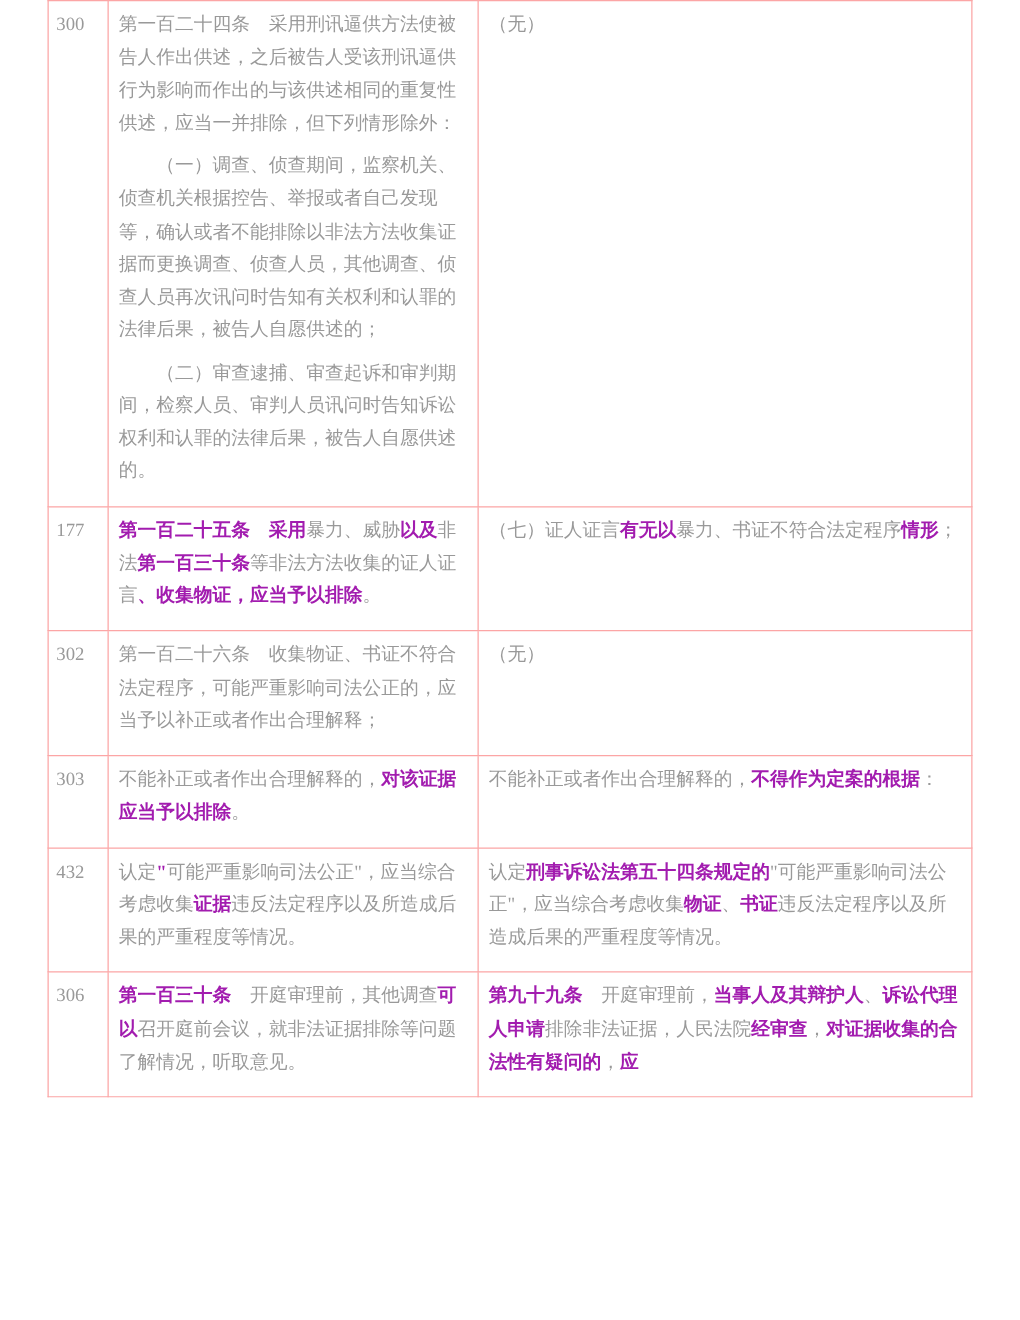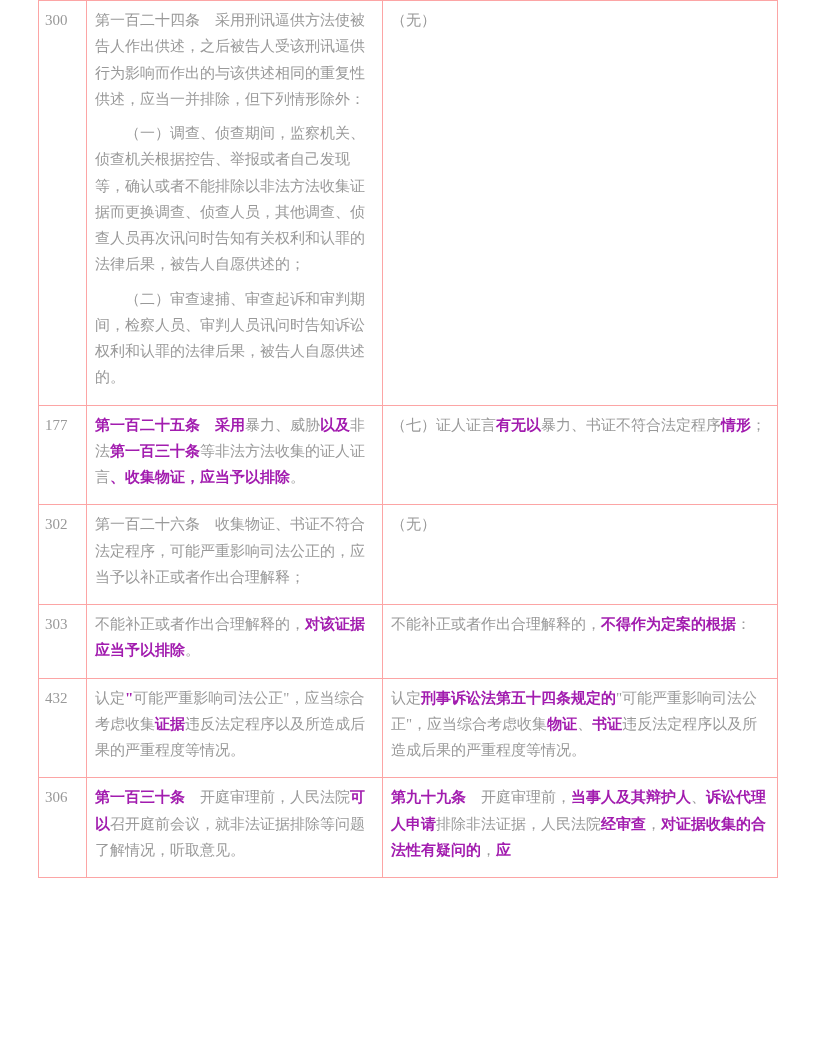--- a/index.html
+++ b/index.html
@@ -86,20 +86,20 @@
         <td class="col-left">
           <div><span>认定</span><span class="hl">"</span><span>可能严重影响司法公正"，应当综合考虑收集</span><span class="hl">证据</span><span>违反法定程序以及所造成后果的严重程度等情况。</span></div>
         </td>
         <td class="col-right">
           <div><span>认定</span><span class="hl">刑事诉讼法第五十四条规定的</span><span>"可能严重影响司法公正"，应当综合考虑收集</span><span class="hl">物证</span><span>、</span><span class="hl">书证</span><span>违反法定程序以及所造成后果的严重程度等情况。</span></div>
         </td>
       </tr>
       <tr>
         <td class="num">306</td>
         <td class="col-left">
-          <div><span class="hl">第一百三十条</span><span>　开庭审理前，人民法院</span><span class="hl">可以</span><span>召开庭前会议，就非法证据排除等问题了解情况，听取意见。</span></div>
+          <div><span class="hl">第一百三十条</span><span>　开庭审理前，其他调查</span><span class="hl">可以</span><span>召开庭前会议，就非法证据排除等问题了解情况，听取意见。</span></div>
         </td>
         <td class="col-right">
           <div><span class="hl">第九十九条</span><span>　开庭审理前，</span><span class="hl">当事人及其辩护人</span><span>、</span><span class="hl">诉讼代理人申请</span><span>排除非法证据，人民法院</span><span class="hl">经审查</span><span>，</span><span class="hl">对证据收集的合法性有疑问的</span><span>，</span><span class="hl">应</span></div>
         </td>
       </tr>
     </tbody>
 </table>
 
 </body></html>

